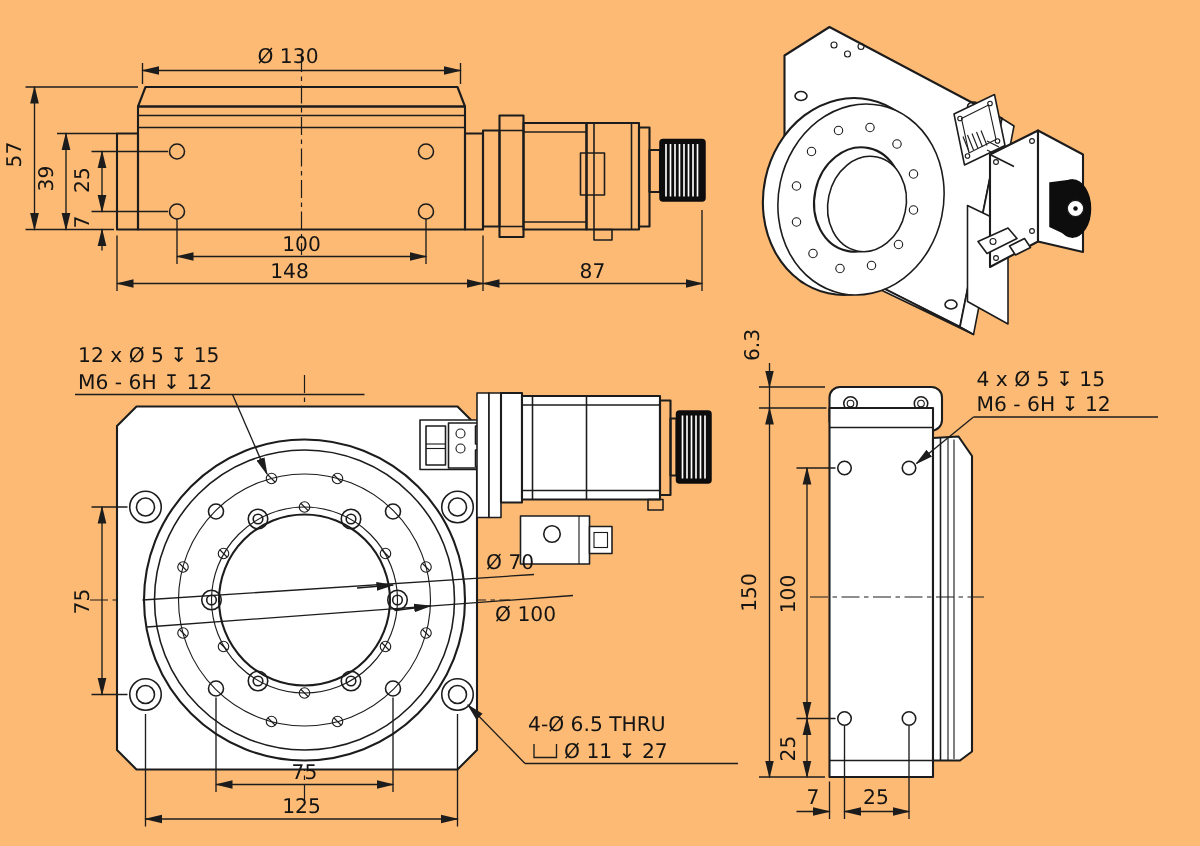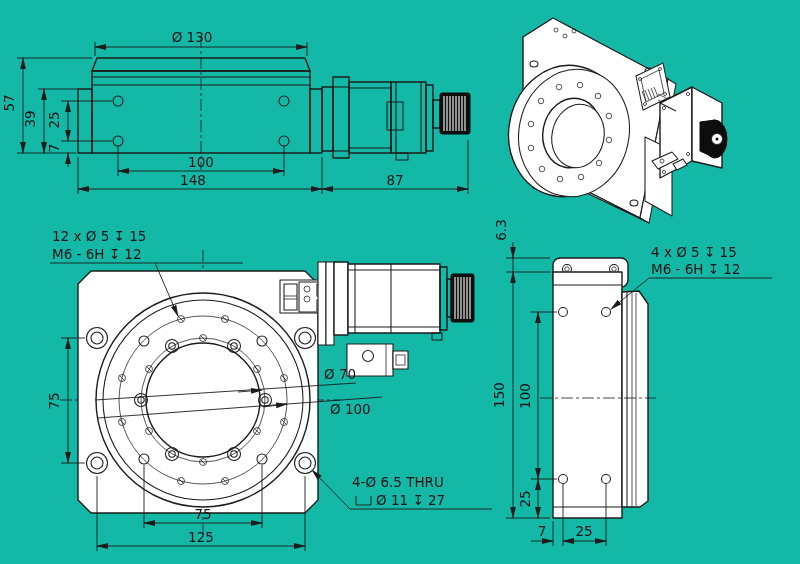--- a/index.html
+++ b/index.html
@@ -1,16 +1,16 @@
 <!DOCTYPE html>
 <html><head>
 <meta charset="utf-8">
 <style>
   html,body{margin:0;padding:0;background:#fff;}
-  .page{width:800px;height:564px;background:#14b8a6;position:relative;overflow:hidden;}
+  .page{width:800px;height:564px;background:#fdba74;position:relative;overflow:hidden;}
   svg{display:block;}
   
   .ol{fill:none;stroke:#1c1c1c;stroke-width:1.4;stroke-linejoin:round;stroke-linecap:round;}
   .om{fill:none;stroke:#1c1c1c;stroke-width:1.05;stroke-linejoin:round;}
   .th{fill:none;stroke:#1c1c1c;stroke-width:0.75;}
   .wf{fill:#fff;}
   
   .dm{fill:none;stroke:#1c1c1c;stroke-width:0.9;}
   .cl{fill:none;stroke:#1c1c1c;stroke-width:0.8;stroke-dasharray:12 3 3 3;}
   .knob{fill:#0d0d0d;stroke:#0d0d0d;stroke-width:1;}

